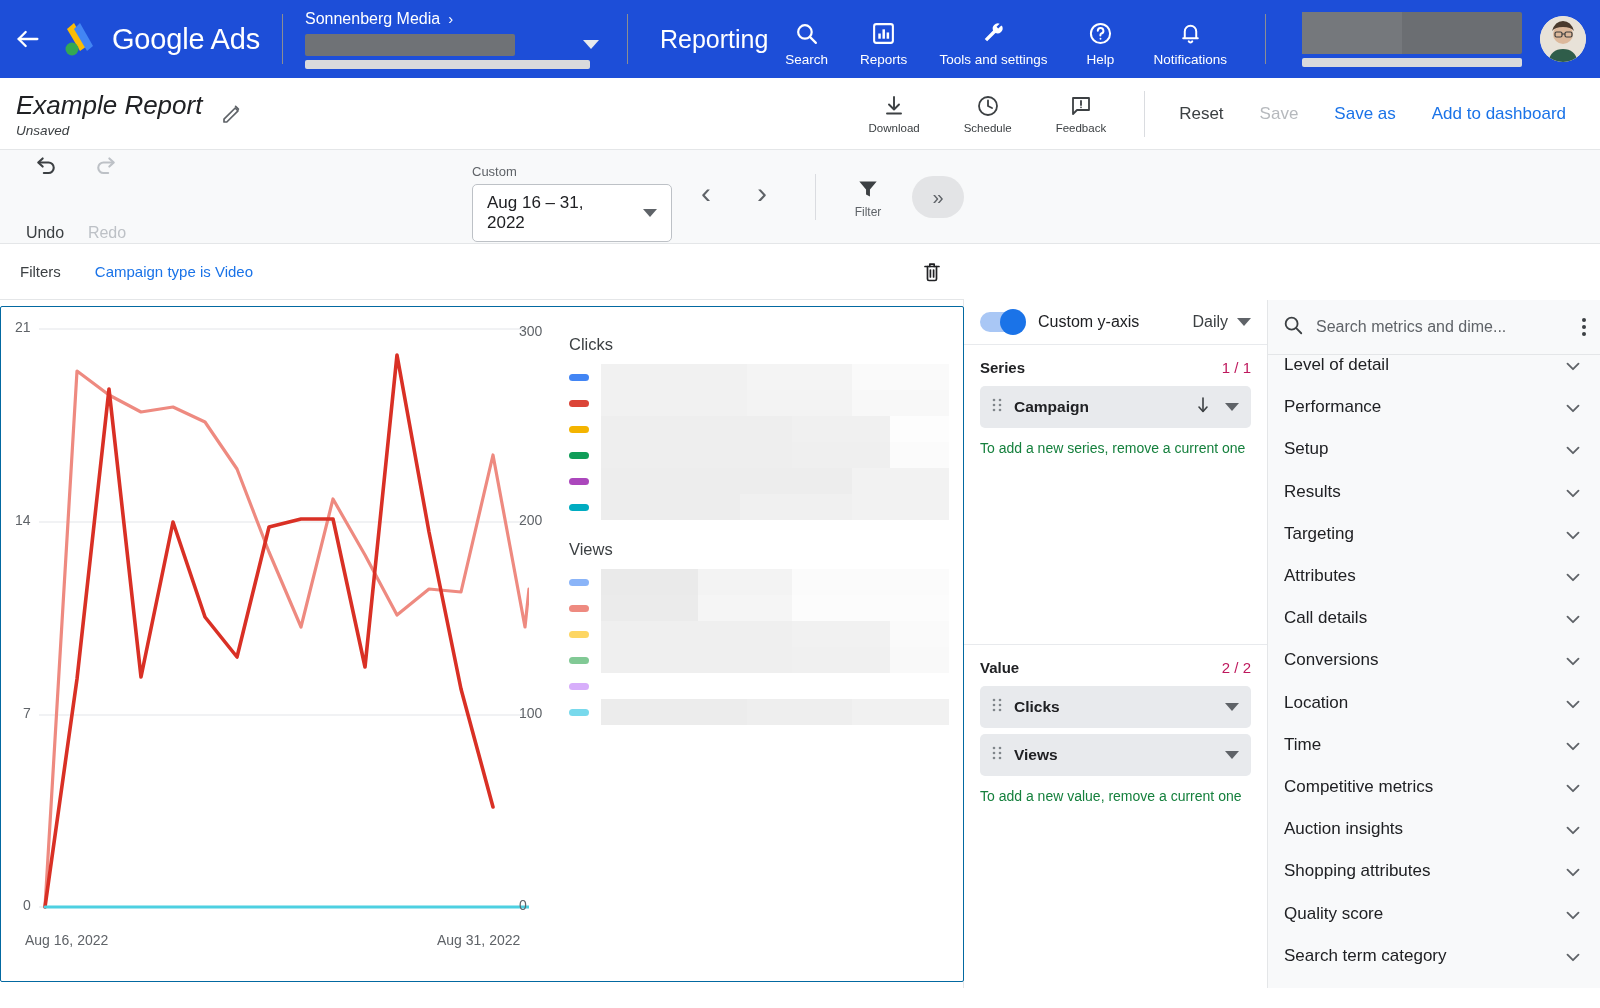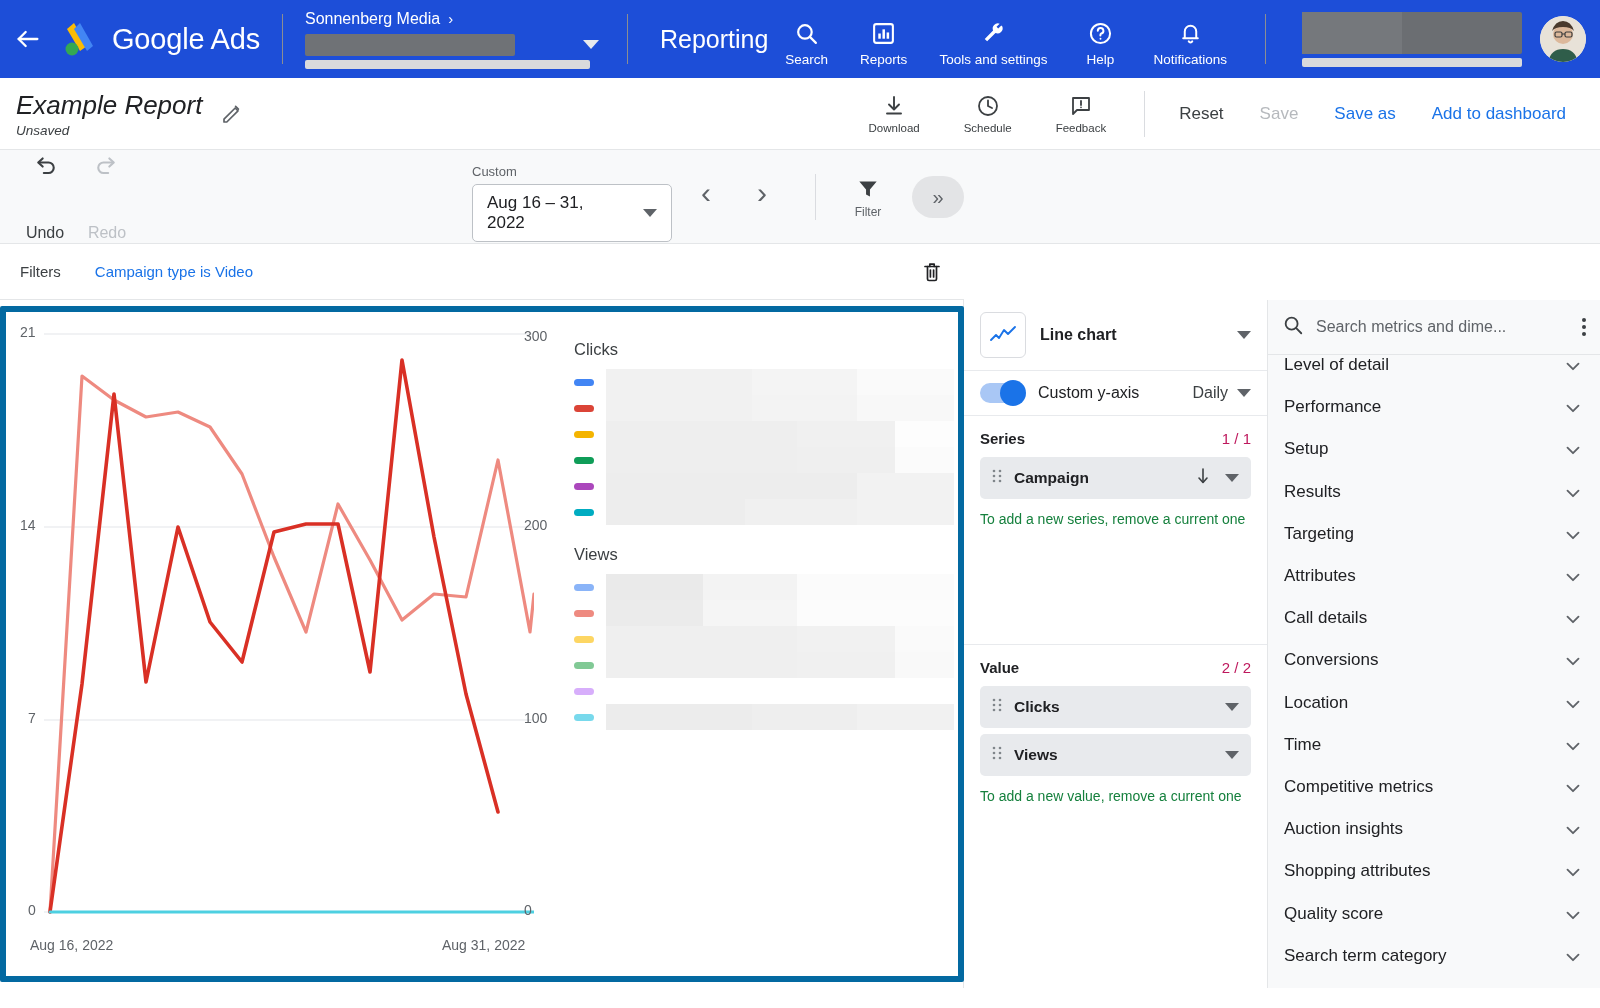--- a/index.html
+++ b/index.html
@@ -133,21 +133,21 @@
   .trash { margin-left: auto; color: #202124; cursor: pointer; display: flex; }
 
   
   .main { display: flex; height: 688px; }
   .chart-pane {
     width: 964px; background: #fff; position: relative;
     border-right: 1px solid #e4e6e8;
   }
   .chart-card {
     position: absolute; left: 0; top: 6px; width: 964px; height: 676px;
-    background: #fff; border: 6px solid #0369a1; border-radius: 2px;
+    background: #fff; border: 1px solid #0369a1; border-radius: 2px;
   }
   .plot { position: absolute; left: 38px; top: 20px; width: 490px; height: 590px; }
   .axis-lbl {
     position: absolute; font-size: 14px; color: #5f6368;
   }
 
   
   .legend { position: absolute; left: 568px; top: 28px; width: 380px; }
   .legend-title { font-size: 16.5px; color: #3c4043; margin-bottom: 10px; }
   .legend-rows { margin-bottom: 20px; }
@@ -519,29 +519,20 @@
             <span class="legend-redact" style="background:linear-gradient(90deg,#ececec 0 42%,#eeeeee 42% 72%,#f1f1f1 72% 100%)"></span>
           </div>
         </div>
       </div>
 
     </div>
   </div>
 
   <div class="config">
 
-    <div class="cfg-row">
-      <div class="chart-type-icon">
-        <svg width="30" height="24" viewBox="0 0 30 24" fill="none" stroke="#1a73e8" stroke-width="1.9" stroke-linecap="round" stroke-linejoin="round">
-            <polyline points="3 17 8 12 11 15 16 7 20 11 27 4"></polyline>
-          </svg>
-      </div>
-      <span class="cfg-label-bold">Line chart</span>
-      <span class="cfg-caret"></span>
-    </div>
 
     <div class="cfg-row">
       <div class="toggle">
           <div class="knob"></div>
         </div>
       <span class="cfg-text">Custom y-axis</span>
       <span class="freq">
         <span>Daily</span>
         <span class="cfg-caret" style="margin-left:0"></span>
       </span>

